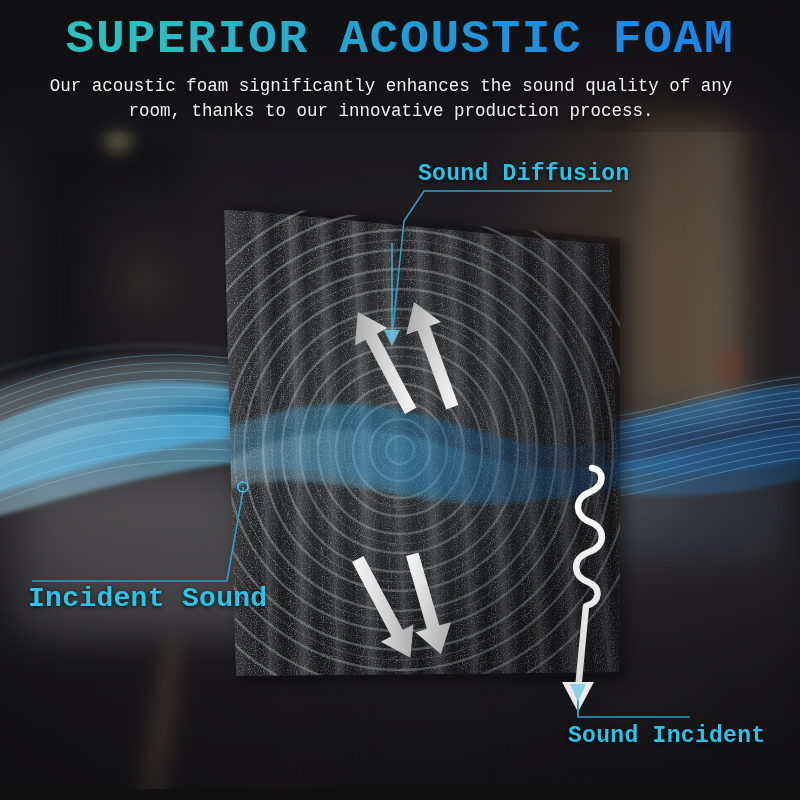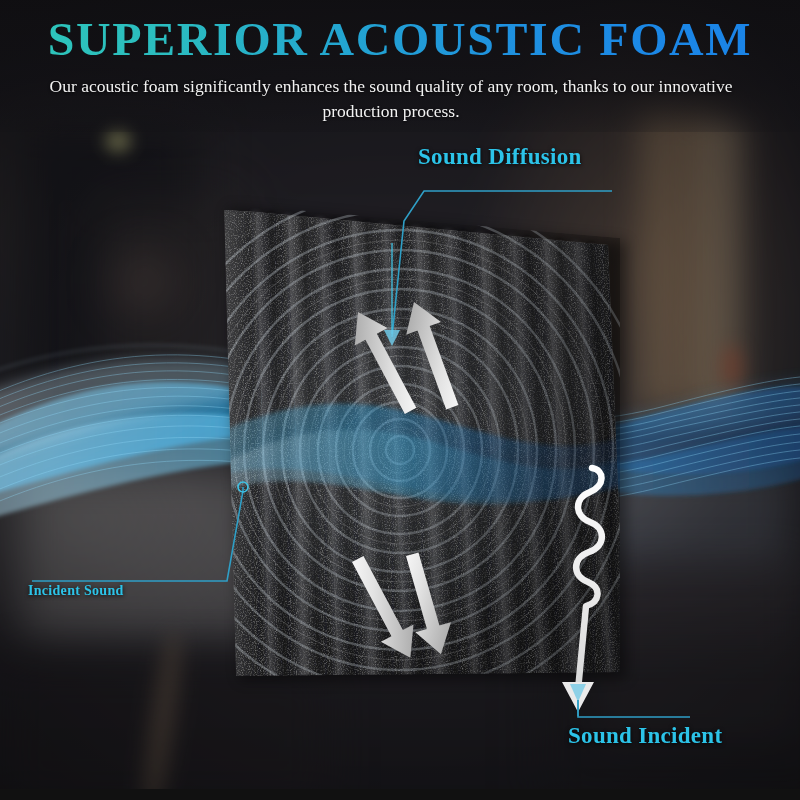--- a/index.html
+++ b/index.html
@@ -1,19 +1,19 @@
 <!DOCTYPE html>
 <html><head>
 <meta charset="utf-8">
 <style>
   html,body{margin:0;padding:0;background:#111;}
   #stage{
     position:relative;width:800px;height:789px;overflow:hidden;
     background:#1d4ed8;
-    font-family:Liberation Serif, serif;
+    font-family:Liberation Mono, monospace;
     user-select:none;
   }
 
   
   .bg{position:absolute;inset:0;overflow:hidden;}
   .bg-base{
     position:absolute;inset:-40px;
     background:
       radial-gradient(ellipse 300px 220px at 120px 260px, rgba(70,64,60,.55), transparent 70%),
       radial-gradient(ellipse 260px 420px at 690px 300px, rgba(150,118,88,.50), transparent 70%),
@@ -56,22 +56,22 @@
   }
   .subtitle{
     position:absolute;left:42px;right:60px;top:74px;text-align:center;
     font-size:17.5px;color:#f2f2f2;line-height:1.45;font-weight:500;
     text-shadow:0 1px 3px rgba(0,0,0,.8);
   }
 
   
   .lbl{position:absolute;color:#2cc3e8;font-weight:700;letter-spacing:.3px;
        text-shadow:0 1px 4px rgba(0,0,0,.85);white-space:nowrap;}
-  .lbl-diff{left:418px;top:144px;font-size:23px;}
-  .lbl-inc{left:28px;top:583px;font-size:14px;}
+  .lbl-diff{left:418px;top:161px;font-size:23px;}
+  .lbl-inc{left:28px;top:583px;font-size:28px;}
   .lbl-abs{left:568px;top:723px;font-size:23px;}
 
   svg.ov{position:absolute;inset:0;width:800px;height:800px;overflow:visible;}
 </style>
 </head>
 <body>
 
 <div id="stage">
 
   <div class="bg">

